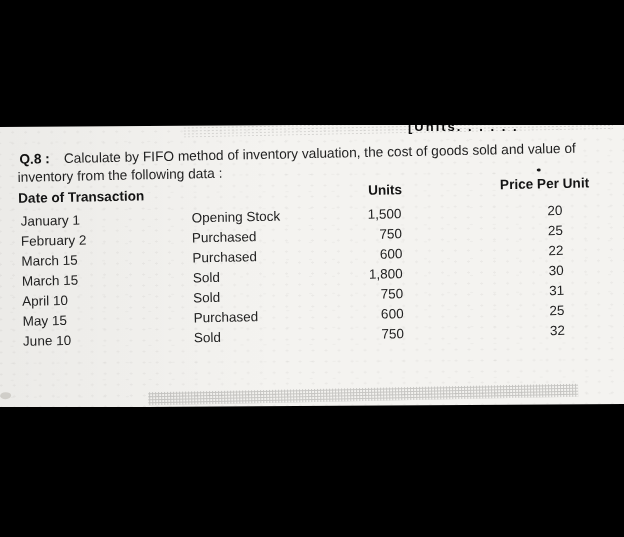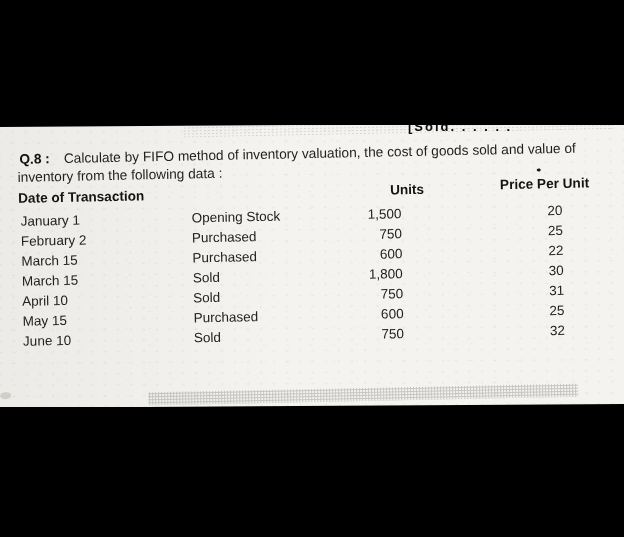--- a/index.html
+++ b/index.html
@@ -40,21 +40,21 @@
   }
   .q-label { font-weight: 700; margin-right: 14px; color: #111; }
   .q-line2 {
     position: absolute; left: 24px; top: 43px;
     font-size: 13.7px; line-height: 15px; white-space: nowrap;
   }
 
   
   .hdr { position: absolute; font-weight: 700; font-size: 13.6px; color: #141414; white-space: nowrap; }
   .hdr-date  { left: 24px;  top: 64px; }
-  .hdr-units { left: 396px; top: 63px; }
+  .hdr-units { left: 374px; top: 63px; }
   .hdr-price { left: 506px; top: 60px; }
   .dot {
     position: absolute; left: 543px; top: 52px;
     width: 4px; height: 3px; background: #161616; border-radius: 50%;
   }
 
   
   .rows { position: absolute; left: 26px; top: 85px; width: 548px; }
   .row { display: flex; height: 20px; line-height: 20px; font-size: 13.5px; color: #222; }
   .c1 { width: 171px; text-align: left; }
@@ -91,21 +91,21 @@
   
   .bar { position: absolute; left: 0; width: 624px; background: #000000; z-index: 3; }
   .bar-top { top: 0; height: 125px; }
   .bar-bottom { top: 407px; height: 130px; }
 </style>
 </head>
 <body>
 
 <div class="stage">
 
-  <div class="annotation">[Sold. . . . . .</div>
+  <div class="annotation">[Units. . . . . .</div>
 
   <div class="paper">
     <div class="content">
 
       <div class="q-line1">
         <span class="q-label">Q.8 :</span><span>Calculate by FIFO method of inventory valuation, the cost of goods sold and value of</span>
       </div>
 
       <div class="q-line2">inventory from the following data :</div>
 

